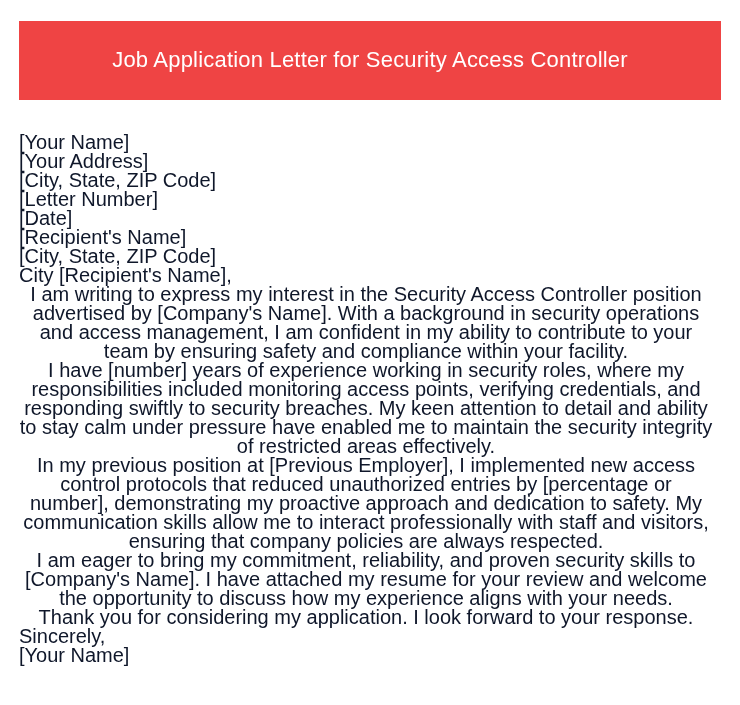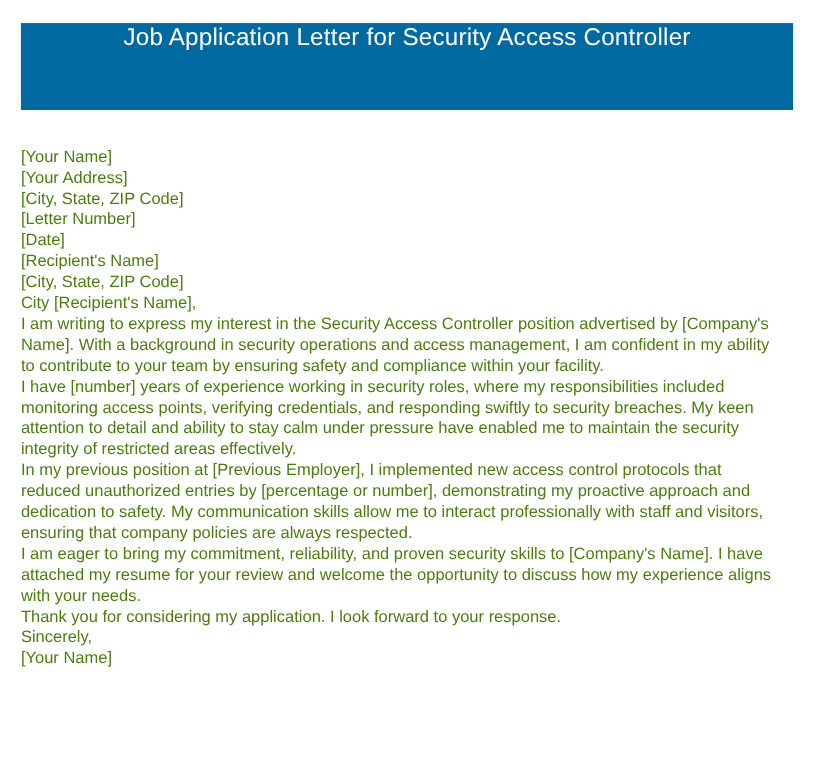--- a/index.html
+++ b/index.html
@@ -18,54 +18,55 @@
     height: 705px;
     position: relative;
     box-sizing: border-box;
   }
   .title-banner {
     position: absolute;
     left: 19px;
     top: 21px;
     width: 702px;
     height: 79px;
-    background: #0369a1;
+    background: #ef4444;
     display: flex;
+    align-items: center;
     justify-content: center;
     box-sizing: border-box;
   }
   .title-banner .title-text {
     color: #ffffff;
     font-size: 22px;
     font-weight: normal;
     letter-spacing: 0.2px;
     line-height: 1.2;
     text-align: center;
     font-family: "Liberation Sans", sans-serif;
   }
   .letter-body {
     position: absolute;
     left: 19px;
     top: 133px;
     width: 694px;
-    color: #4d7c0f;
-    font-size: 15px;
+    color: #0f172a;
+    font-size: 20px;
     line-height: 19px;
     font-family: "Liberation Sans", sans-serif;
   }
   .letter-line {
     margin: 0;
     padding: 0;
     white-space: pre-wrap;
     word-wrap: break-word;
   }
   .letter-para {
     margin: 0;
     padding: 0;
-    text-align: left;
+    text-align: center;
   }
 </style>
 </head>
 <body>
 
 <div class="page">
 
   <div class="title-banner">
     <div class="title-text">Job Application Letter for Security Access Controller</div>
   </div>

